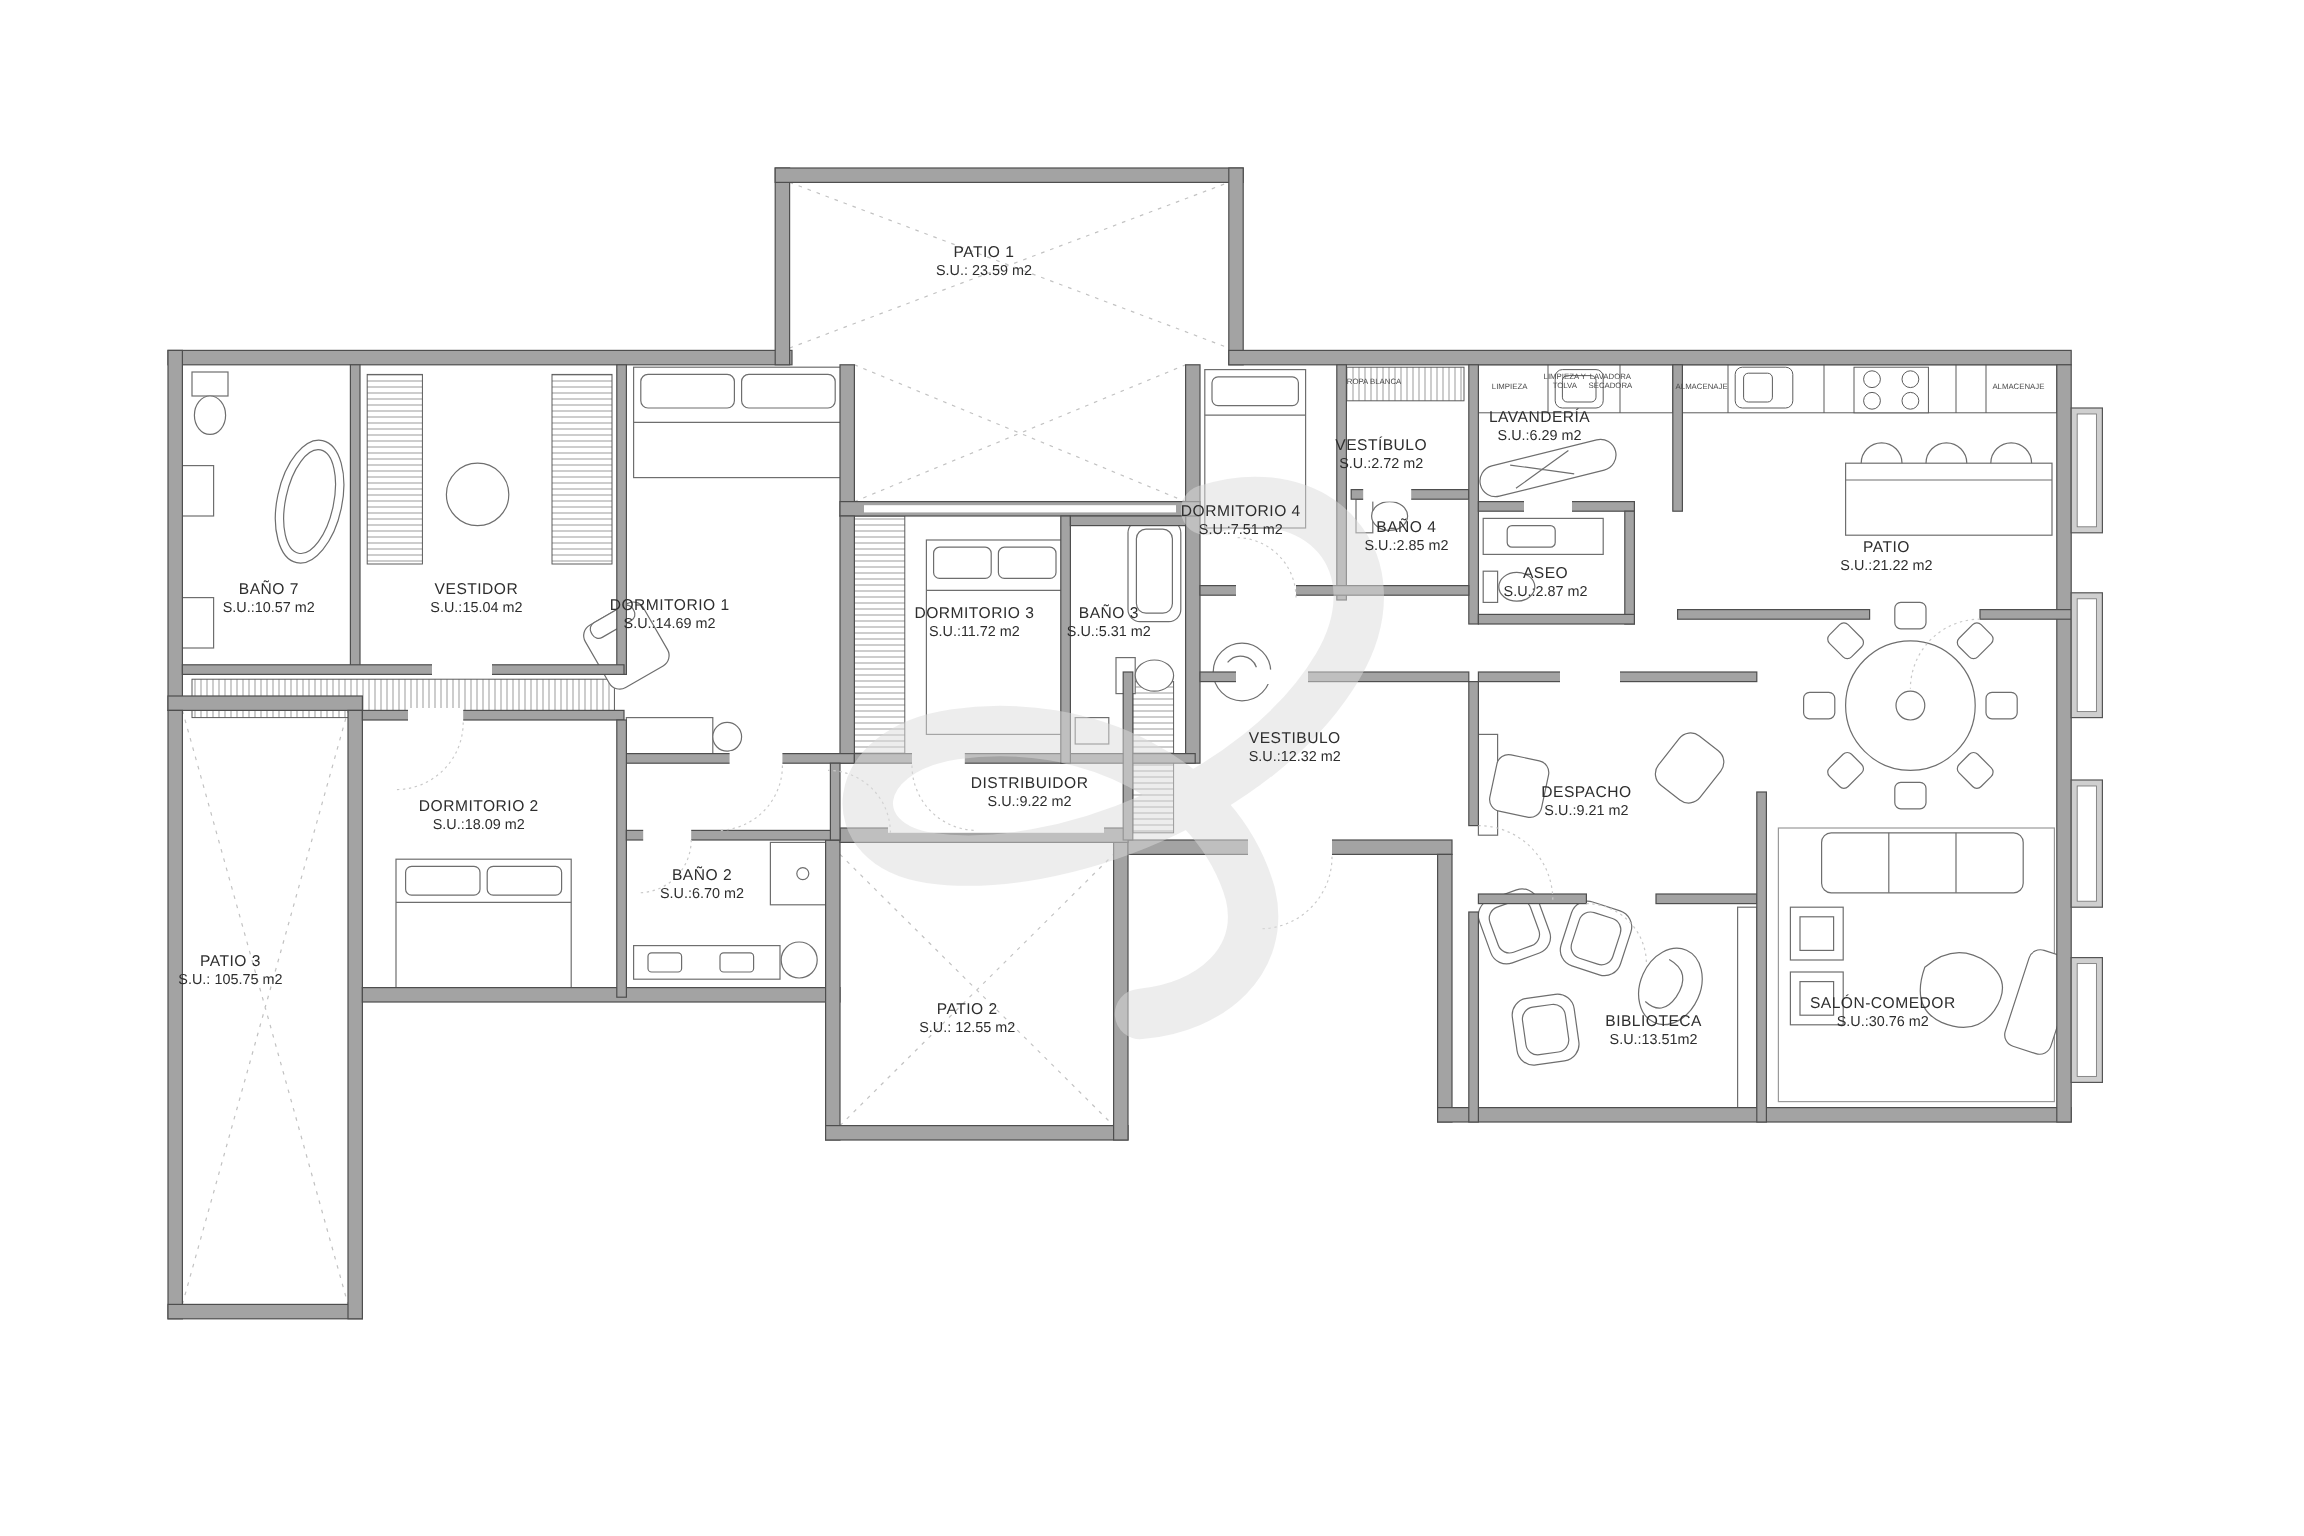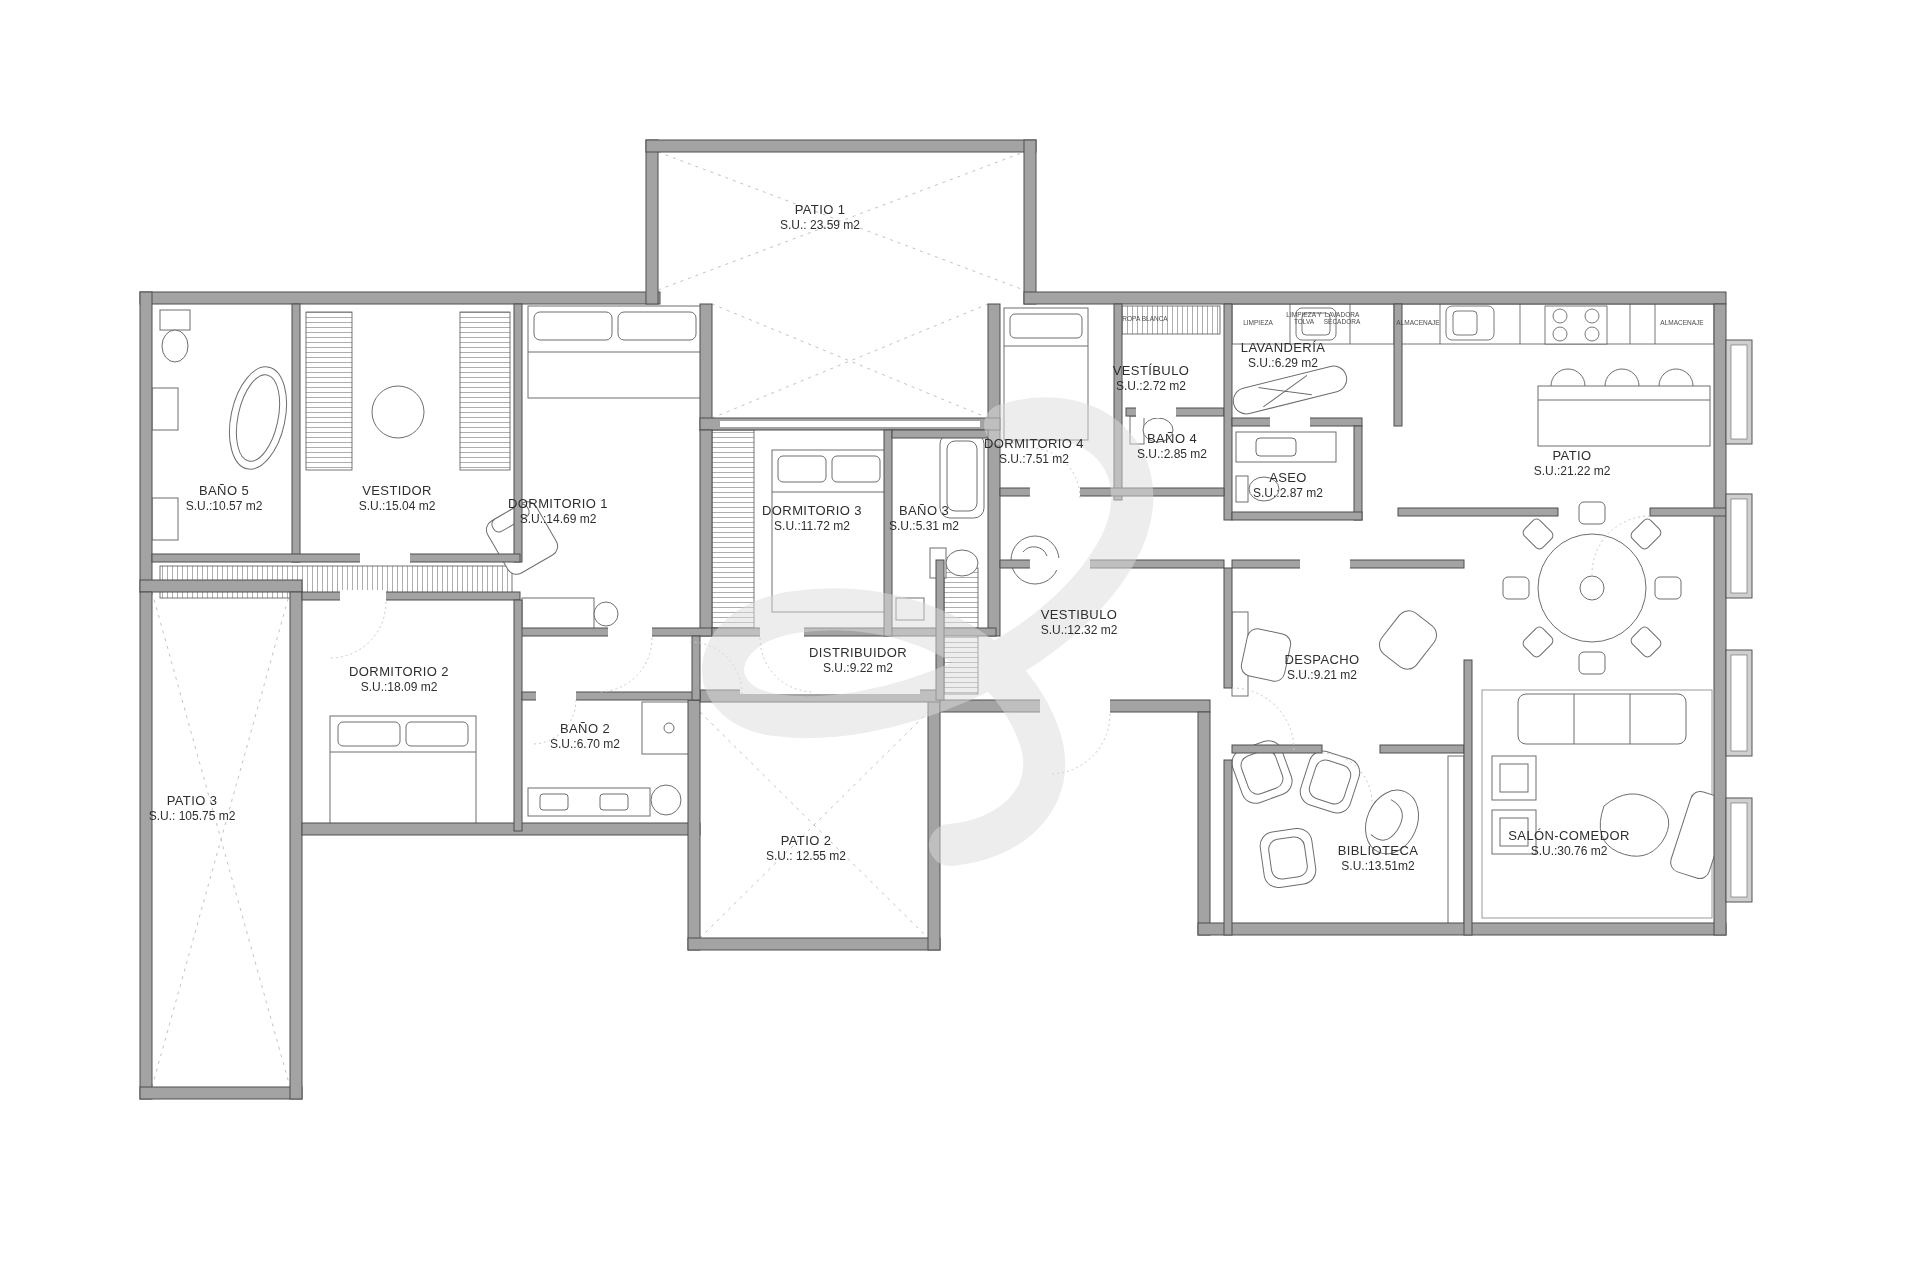--- a/index.html
+++ b/index.html
@@ -335,40 +335,40 @@
 
 <svg class="wm" width="1920" height="1280" viewBox="0 0 1920 1280">
   <path d="M1005 425 C1100 395 1165 470 1115 555 C1050 665 880 730 775 715 C700 704 706 625 795 612 C905 596 1015 650 1042 745 C1055 800 1010 840 950 845" fill="none" stroke="#dcdcdc" stroke-width="42" stroke-linecap="round" opacity="0.5"></path>
 </svg>
 
 <div class="room-label" style="left:820px;top:202px">
       <span class="rn">PATIO 1</span>
       <span class="ra">S.U.: 23.59 m2</span>
     </div>
 <div class="room-label" style="left:224px;top:483px">
-      <span class="rn">BAÑO 5</span>
+      <span class="rn">BAÑO 7</span>
       <span class="ra">S.U.:10.57 m2</span>
     </div>
 <div class="room-label" style="left:397px;top:483px">
       <span class="rn">VESTIDOR</span>
       <span class="ra">S.U.:15.04 m2</span>
     </div>
 <div class="room-label" style="left:558px;top:496px">
       <span class="rn">DORMITORIO 1</span>
       <span class="ra">S.U.:14.69 m2</span>
     </div>
 <div class="room-label" style="left:812px;top:503px">
       <span class="rn">DORMITORIO 3</span>
       <span class="ra">S.U.:11.72 m2</span>
     </div>
 <div class="room-label" style="left:924px;top:503px">
       <span class="rn">BAÑO 3</span>
       <span class="ra">S.U.:5.31 m2</span>
     </div>
-<div class="room-label" style="left:1034px;top:436px">
+<div class="room-label" style="left:1034px;top:418px">
       <span class="rn">DORMITORIO 4</span>
       <span class="ra">S.U.:7.51 m2</span>
     </div>
 <div class="room-label" style="left:1151px;top:363px">
       <span class="rn">VESTÍBULO</span>
       <span class="ra">S.U.:2.72 m2</span>
     </div>
 <div class="room-label" style="left:1172px;top:431px">
       <span class="rn">BAÑO 4</span>
       <span class="ra">S.U.:2.85 m2</span>

